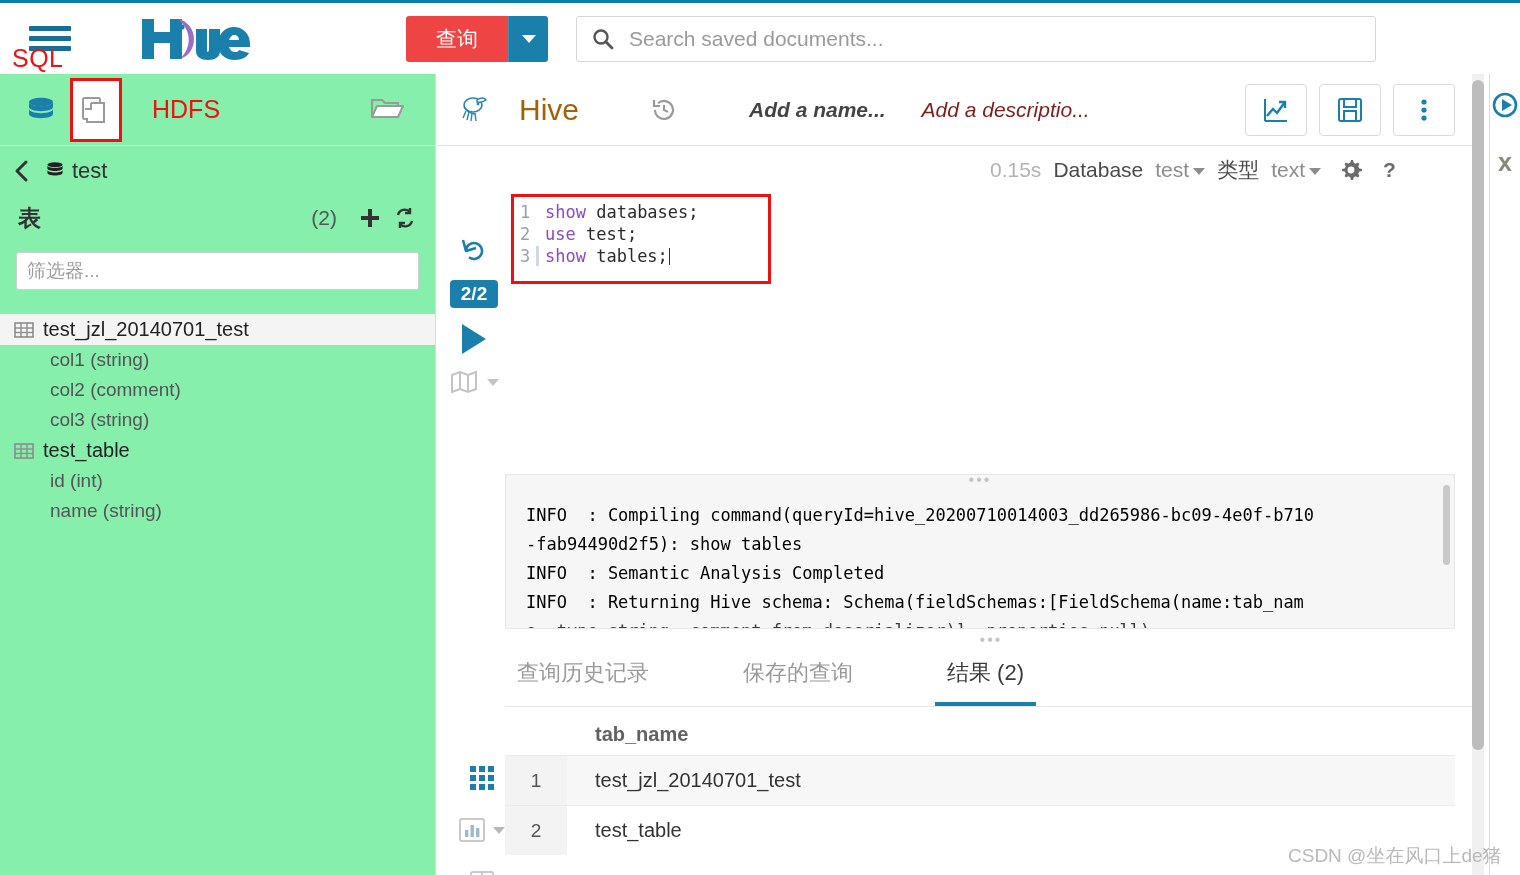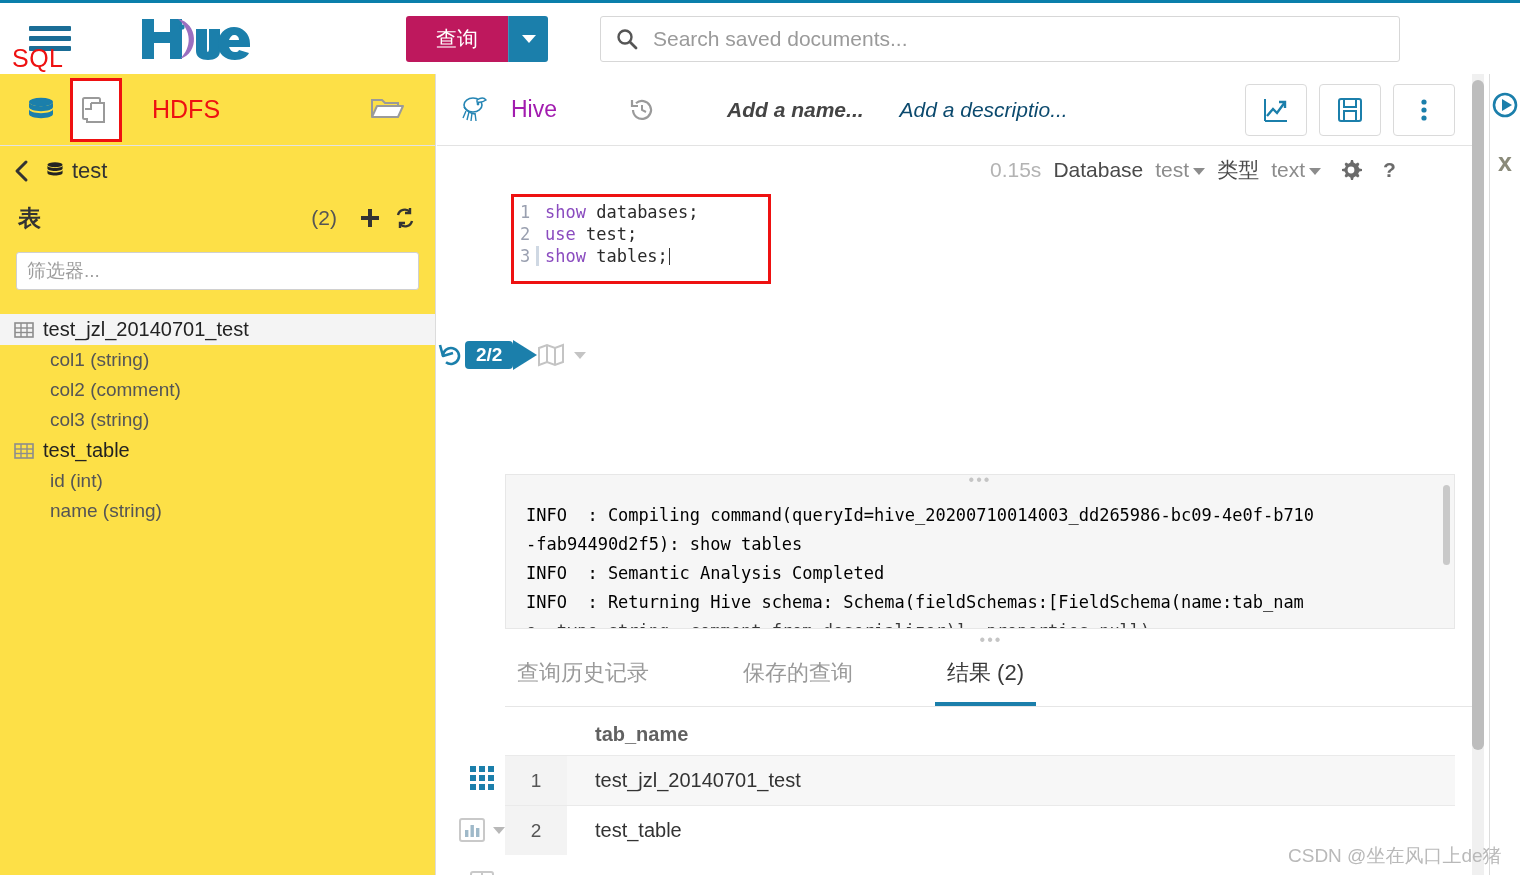--- a/index.html
+++ b/index.html
@@ -32,49 +32,49 @@
   }
   #hue-logo {
     margin-left: 22px; width: 150px; height: 60px;
     display: flex; align-items: center;
   }
   #query-btn-group {
     margin-left: 110px; display: flex; height: 46px;
     border-radius: 3px; overflow: hidden;
   }
   #query-btn {
-    background: #be185d; color: #fff; font-size: 21px;
+    background: #ef4444; color: #fff; font-size: 21px;
     padding: 16px 30px; display: flex; align-items: center;
     border: none; cursor: pointer; font-family: "Liberation Sans", sans-serif;
   }
   #query-caret {
     background: #1b7fab; width: 40px; display: flex;
     align-items: center; justify-content: center;
     border-left: 1px solid #3d93ba; cursor: pointer;
   }
   #query-caret i {
     border-left: 7px solid transparent; border-right: 7px solid transparent;
     border-top: 8px solid #fff; display: block;
   }
   #search-box {
-    margin-left: 40px; width: 800px; height: 46px;
+    margin-left: 16px; width: 800px; height: 46px;
     border: 1px solid #d7d7d7; border-radius: 3px;
     display: flex; align-items: center; padding: 0 14px; background: #fff;
   }
   #search-icon { margin-right: 12px; flex: none; }
   #search-input {
     border: none; outline: none; font-size: 21px; color: #777;
     width: 100%; background: transparent; font-family: "Liberation Sans", sans-serif;
   }
   #search-input::placeholder { color: #9a9a9a; }
 
   
   #left-panel {
     position: absolute; top: 74px; left: 0; width: 436px; height: 801px;
-    background: #fde047; border-right: 1px solid #dcdcdc;
+    background: #86efac; border-right: 1px solid #dcdcdc;
   }
   #assist-icon-row {
     height: 72px; display: flex; align-items: center;
     border-bottom: 1px solid #e3e3e3; position: relative; padding: 0 18px;
   }
   #db-icon-btn { width: 46px; display: flex; justify-content: center; cursor: pointer; }
   #docs-icon-btn {
     width: 52px; height: 64px; display: flex; align-items: center;
     justify-content: center; cursor: pointer;
     border: 3px solid #ee1111; margin-left: 6px; background: #fff;
@@ -120,28 +120,28 @@
   
   #editor-area {
     position: absolute; top: 74px; left: 437px; width: 1040px; height: 801px;
     background: #fff;
   }
   #editor-header {
     height: 72px; display: flex; align-items: center;
     border-bottom: 1px solid #e3e3e3; padding: 0 22px;
   }
   #hive-logo-wrap { display: flex; align-items: center; cursor: pointer; }
-  #hive-name { color: #a21caf; font-size: 23px; margin-left: 18px; }
+  #hive-name { color: #a16207; font-size: 30px; margin-left: 26px; }
   #history-icon { margin-left: 72px; cursor: pointer; display: flex; }
   #doc-name {
     margin-left: 72px; font-size: 21px; font-style: italic; font-weight: bold;
     color: #444; cursor: pointer;
   }
   #doc-desc {
-    margin-left: 36px; font-size: 21px; font-style: italic; color: #0c4a6e; cursor: pointer;
+    margin-left: 36px; font-size: 21px; font-style: italic; color: #7f1d1d; cursor: pointer;
   }
   #hdr-btns { margin-left: auto; display: flex; gap: 12px; }
   .hdr-btn {
     width: 62px; height: 52px; border: 1px solid #dadada; border-radius: 4px;
     background: #fff; display: flex; align-items: center; justify-content: center;
     cursor: pointer;
   }
   #editor-toolbar {
     height: 48px; display: flex; align-items: center; justify-content: flex-end;
     padding-right: 78px; font-size: 21px; gap: 12px;
@@ -152,22 +152,22 @@
   .caret-down {
     display: inline-block; width: 0; height: 0; margin-left: 4px;
     border-left: 6px solid transparent; border-right: 6px solid transparent;
     border-top: 7px solid #8c8c8c; vertical-align: middle;
   }
   .tb-icon { cursor: pointer; display: flex; margin-left: 6px; }
 
   
   #editor-row { display: flex; }
   #gutter {
-    width: 74px; padding-top: 42px; display: flex; flex-direction: row;
-    align-items: center; 
+    width: 74px; padding-top: 42px; display: flex; flex-direction: column;
+    align-items: center; gap: 16px;
   }
   #rerun-icon { cursor: pointer; display: flex; }
   #progress-badge {
     background: #1b7fab; color: #fff; font-size: 19px; font-weight: bold;
     border-radius: 4px; padding: 3px 11px; cursor: pointer;
   }
   #play-btn {
     width: 0; height: 0; border-left: 24px solid #1b7fab;
     border-top: 15px solid transparent; border-bottom: 15px solid transparent;
     cursor: pointer;

